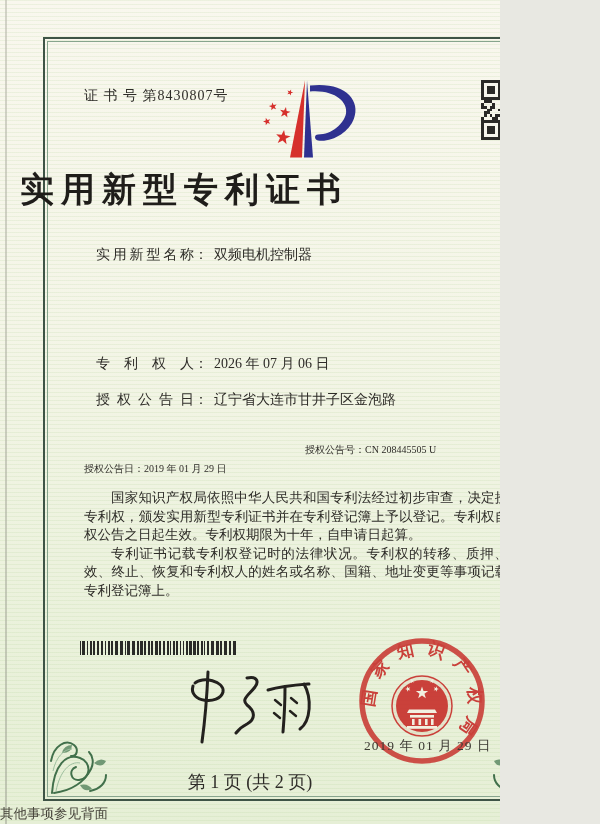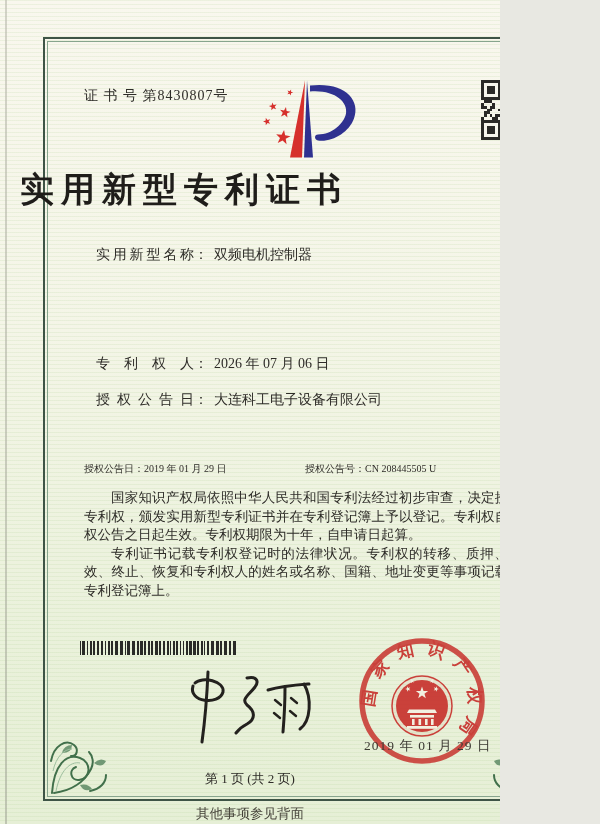--- a/index.html
+++ b/index.html
@@ -27,22 +27,22 @@
   .row2{position:absolute;font-size:10px;white-space:nowrap;}
   .paras{position:absolute;left:84px;top:489px;width:438px;font-size:13.5px;
     line-height:18.5px;text-align:justify;}
   .paras p{margin:0;text-indent:2em;}
   .bc{position:absolute;left:80px;top:641px;width:158px;height:14px;}
   .director{position:absolute;left:85px;top:691px;font-size:15px;line-height:31px;}
   .sig{position:absolute;left:175px;top:666px;width:148px;height:84px;}
   .seal{position:absolute;left:352px;top:631px;width:140px;height:140px;opacity:.93;}
   .seal-date{position:absolute;left:364px;top:737px;font-size:13.5px;color:#3c3a33;
     letter-spacing:1px;}
-  .page-num{position:absolute;left:0;top:770px;width:100%;text-align:center;font-size:13px;}
-  .back-note{position:absolute;left:0;top:805px;width:100%;text-align:center;
+  .page-num{position:absolute;left:0;top:770px;width:100%;text-align:center;font-size:18px;}
+  .back-note{position:absolute;left:0;top:805px;width:100%;text-align:left;
     font-size:13.5px;color:#454239;}
   .orn{position:absolute;width:96px;height:95px;}
   .orn-l{left:46px;top:701px;}
   .orn-r{left:458px;top:701px;transform:scaleX(-1);}
   .scribble{position:absolute;left:523px;top:3px;width:72px;height:46px;}
 </style>
 </head>
 <body>
 
 <div class="page">
@@ -248,27 +248,27 @@
 
   <div class="title">实用新型专利证书</div>
 
   <div class="row" style="top:246px">
     <span class="lbl">实用新型名称</span><span>：</span><span class="val">双频电机控制器</span>
   </div>
   <div class="row" style="top:355px">
     <span class="lbl">专利权人</span><span>：</span><span class="val">2026 年 07 月 06 日</span>
   </div>
   <div class="row" style="top:391px">
-    <span class="lbl">授权公告日</span><span>：</span><span class="val">大连科工电子设备有限公司</span>
+    <span class="lbl">授权公告日</span><span>：</span><span class="val">辽宁省大连市甘井子区金泡路</span>
   </div>
 
   <div class="row2" style="left:84px;top:462px">
     <span>授权公告日</span><span>：</span><span>2019 年 01 月 29 日</span>
   </div>
-  <div class="row2" style="left:305px;top:462px">
+  <div class="row2" style="left:305px;top:443px">
     <span>授权公告号</span><span>：</span><span>CN 208445505 U</span>
   </div>
 
   <div class="paras">
     <p>国家知识产权局依照中华人民共和国专利法经过初步审查，决定授予专利权，颁发实用新型专利证书并在专利登记簿上予以登记。专利权自授权公告之日起生效。专利权期限为十年，自申请日起算。</p>
     <p>专利证书记载专利权登记时的法律状况。专利权的转移、质押、无效、终止、恢复和专利权人的姓名或名称、国籍、地址变更等事项记载在专利登记簿上。</p>
   </div>
 
   <svg class="bc" viewBox="0 0 158 14" style="shape-rendering:crispEdges">
       <rect x="0" y="0" width="1" height="14" fill="#2a2a27"></rect>

